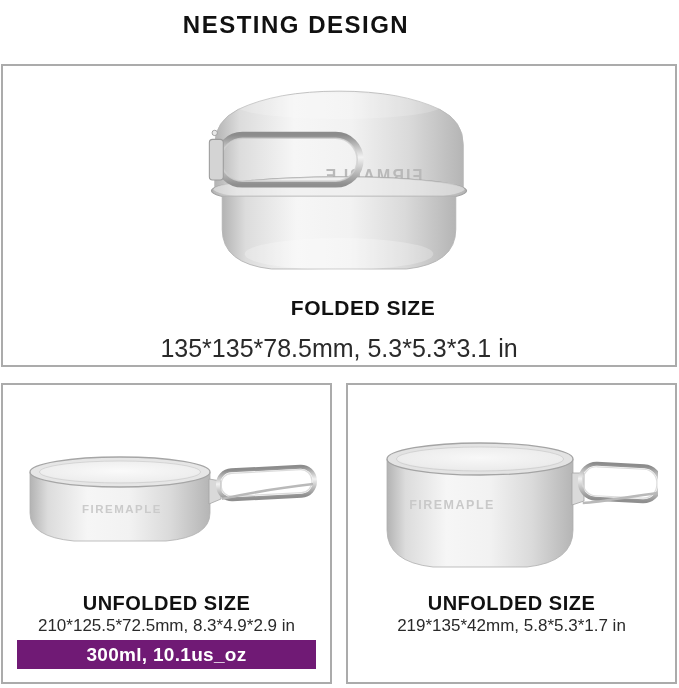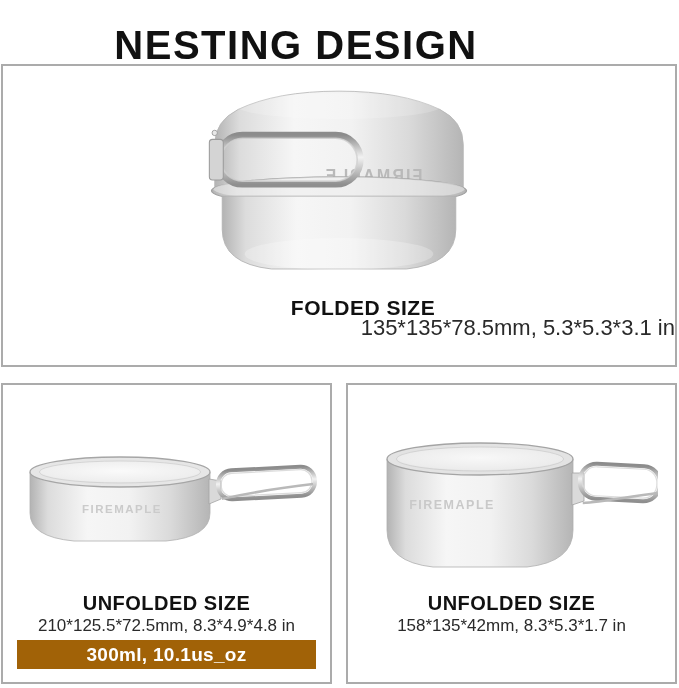--- a/index.html
+++ b/index.html
@@ -3,46 +3,46 @@
 <meta charset="utf-8">
 <style>
   html,body{margin:0;padding:0;}
   body{
     width:679px;height:688px;position:relative;background:#ffffff;
     font-family:"Liberation Sans",sans-serif;overflow:hidden;
   }
   .page-title{
     position:absolute;top:0;left:0;width:592px;height:50px;
     display:flex;align-items:center;justify-content:center;
-    font-size:40px;font-weight:800;letter-spacing:1.5px;color:#111111;margin-top:20px;
+    font-size:24px;font-weight:800;letter-spacing:1.5px;color:#111111;
   }
   .panel{
     position:absolute;background:#ffffff;border:2px solid #ababab;box-sizing:border-box;
   }
   .panel-top{left:1px;top:64px;width:676px;height:303px;}
   .panel-left{left:1px;top:383px;width:331px;height:301px;}
   .panel-right{left:346px;top:383px;width:331px;height:301px;}
   .product-svg{display:block;}
   .folded-svg{margin:10px auto 0 auto;}
   .pan-svg{position:absolute;left:12px;top:42px;}
   .pot-svg{position:absolute;left:20px;top:36px;}
   .size-heading{
     position:absolute;left:0;width:100%;text-align:center;
     font-weight:800;color:#111111;letter-spacing:0.5px;
   }
   .panel-top .size-heading{top:230px;font-size:21px;margin-left:24px;}
   .panel-left .size-heading,.panel-right .size-heading{top:207px;font-size:20px;}
   .size-dims{
     position:absolute;left:0;width:100%;text-align:center;color:#2a2a2a;
   }
-  .panel-top .size-dims{top:249px;font-size:22px;text-align:right;}
+  .panel-top .size-dims{top:268px;font-size:25px;}
   .panel-left .size-dims,.panel-right .size-dims{top:231px;font-size:17px;}
   .capacity-bar{
     position:absolute;left:14px;right:14px;top:255px;height:29px;
-    background:#a16207;color:#ffffff;
+    background:#701a75;color:#ffffff;
     display:flex;align-items:center;justify-content:center;
     font-size:19px;font-weight:700;letter-spacing:0.3px;
   }
   svg text{font-family:"Liberation Sans",sans-serif;font-weight:700;}
 </style>
 </head>
 <body>
 
 <div class="page-title">NESTING DESIGN</div>
 
@@ -108,21 +108,21 @@
     <ellipse cx="105" cy="45" rx="90" ry="15" fill="#e6e6e6" stroke="#a6a6a6" stroke-width="1.3"></ellipse>
     <ellipse cx="105" cy="45" rx="80.5" ry="11" fill="url(#pInner)" stroke="#c6c6c6" stroke-width="0.6"></ellipse>
     <path d="M194 52 L206 54 L206 72 L194 77 Z" fill="#d9d9d9" stroke="#a3a3a3" stroke-width="0.8"></path>
     <g transform="rotate(-3 204 58)">
       <rect x="203" y="44" width="97" height="29" rx="14" fill="none" stroke="url(#pWire)" stroke-width="4"></rect>
       <rect x="206" y="47" width="91" height="23" rx="11" fill="none" stroke="#d8d8d8" stroke-width="1.2" opacity="0.9"></rect>
       <path d="M298 62 C 262 64 232 68 206 72" stroke="#b9b9b9" stroke-width="2.5" fill="none"></path>
     </g>
   </svg>
   <div class="size-heading">UNFOLDED SIZE</div>
-  <div class="size-dims">210*125.5*72.5mm, 8.3*4.9*4.8 in</div>
+  <div class="size-dims">210*125.5*72.5mm, 8.3*4.9*2.9 in</div>
   <div class="capacity-bar">300ml, 10.1us_oz</div>
 </div>
 
 <div class="panel panel-right">
   <svg class="product-svg pot-svg" width="290" height="168" viewBox="0 0 290 168">
     <defs>
       <linearGradient id="qMetalH" x1="0" y1="0" x2="1" y2="0">
         <stop offset="0" stop-color="#b3b3b3"></stop>
           <stop offset="0.1" stop-color="#dcdcdc"></stop>
         <stop offset="0.32" stop-color="#f6f6f6"></stop>
@@ -146,14 +146,14 @@
     <ellipse cx="112" cy="38" rx="93" ry="16" fill="#e3e3e3" stroke="#a4a4a4" stroke-width="1.3"></ellipse>
     <ellipse cx="112" cy="38" rx="83.5" ry="12" fill="url(#qInner)" stroke="#c4c4c4" stroke-width="0.6"></ellipse>
     <path d="M204 52 L216 52 L216 80 L204 84 Z" fill="#dadada" stroke="#a2a2a2" stroke-width="0.8"></path>
     <g transform="rotate(3 214 58)">
       <rect x="212" y="42" width="80" height="35" rx="16.5" fill="none" stroke="url(#qWire)" stroke-width="4"></rect>
       <rect x="215" y="45" width="74" height="29" rx="13.5" fill="none" stroke="#d8d8d8" stroke-width="1.2" opacity="0.9"></rect>
       <path d="M290 68 C 258 74 234 80 216 82" stroke="#b9b9b9" stroke-width="2.5" fill="none"></path>
     </g>
   </svg>
   <div class="size-heading">UNFOLDED SIZE</div>
-  <div class="size-dims">158*135*42mm, 8.3*5.3*1.7 in</div>
+  <div class="size-dims">219*135*42mm, 5.8*5.3*1.7 in</div>
 </div>
 
 </body></html>

